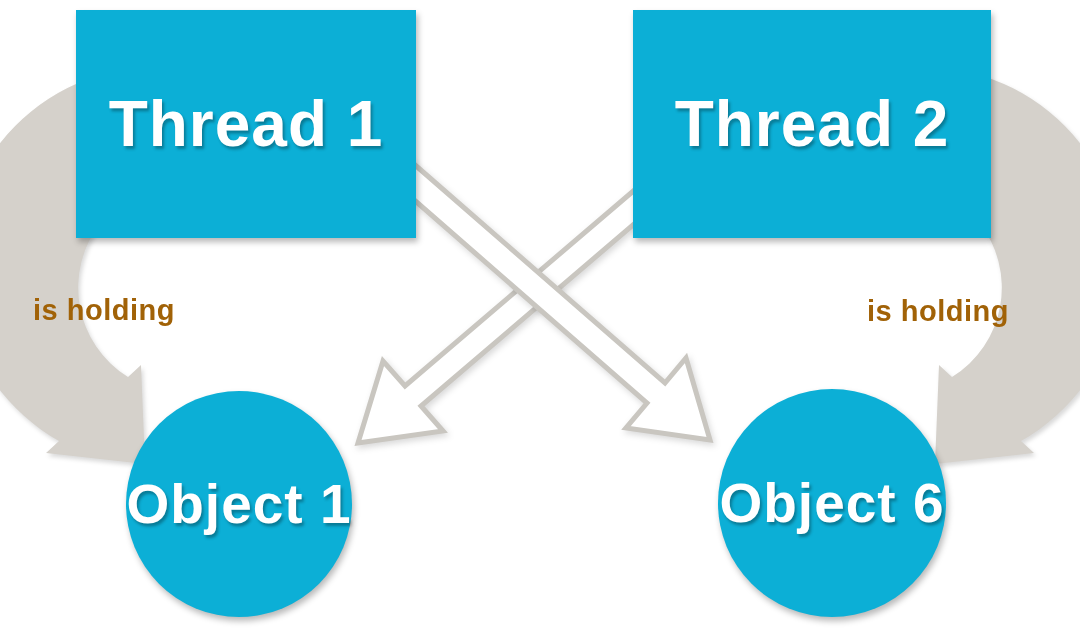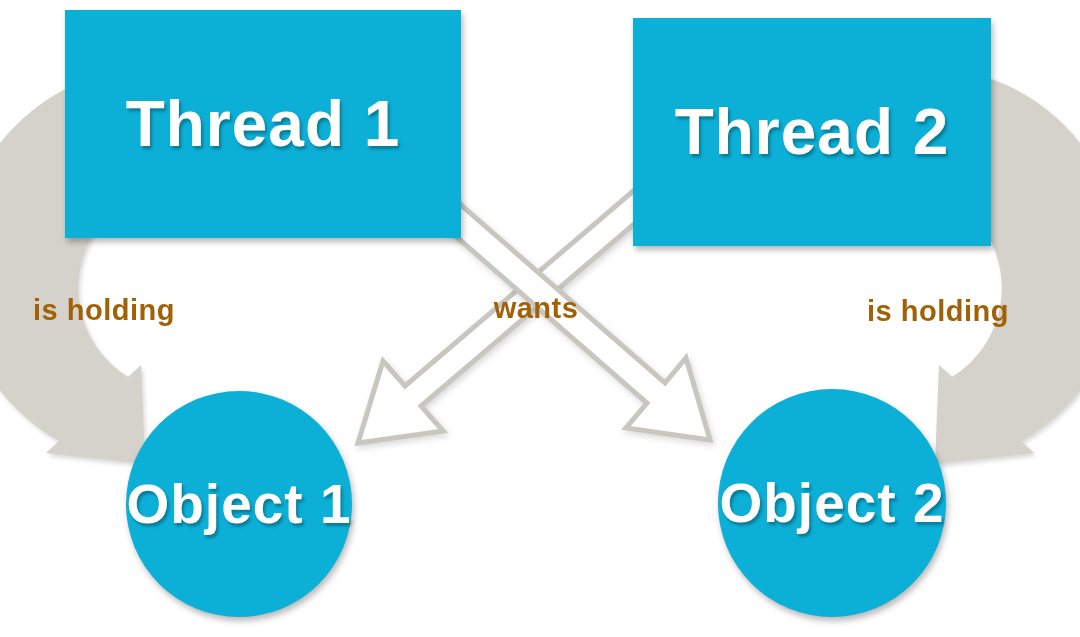--- a/index.html
+++ b/index.html
@@ -34,22 +34,22 @@
     display: flex;
     align-items: center;
     justify-content: center;
     font-weight: bold;
     letter-spacing: 1px;
     text-shadow: 2px 3px 3px rgba(0,0,0,0.30);
     box-shadow: 2px 4px 6px rgba(0,0,0,0.28);
   }
   .node.rect { font-size: 64px; }
   .node.circle { border-radius: 50%; font-size: 55px; }
-  #thread1-node { left: 65px;  top: 10px;  width: 396px; height: 228px; }
-  #thread2-node { left: 633px; top: 10px;  width: 358px; height: 228px; margin-top: 8px; }
+  #thread1-node { left: 76px;  top: 10px;  width: 340px; height: 228px; }
+  #thread2-node { left: 633px; top: 10px;  width: 358px; height: 228px; }
   #object1-node { left: 126px; top: 391px; width: 226px; height: 226px; }
   #object2-node { left: 718px; top: 389px; width: 228px; height: 228px; }
   .edge-label {
     position: absolute;
     z-index: 3;
     width: 200px;
     text-align: center;
     font-size: 29px;
     font-weight: bold;
     color: #a16207;
@@ -89,22 +89,21 @@
 
   <div id="thread2-node" class="node rect">
     <span>Thread 2</span>
   </div>
 
   <div id="object1-node" class="node circle">
     <span>Object 1</span>
   </div>
 
   <div id="object2-node" class="node circle">
-    <span>Object 2</span>
+    <span>Object 6</span>
   </div>
 
   <div id="label-holding-left" class="edge-label">is holding</div>
 
-  <div id="label-wants" class="edge-label">wants</div>
 
   <div id="label-holding-right" class="edge-label">is holding</div>
 
 </div>
 
 </body></html>

